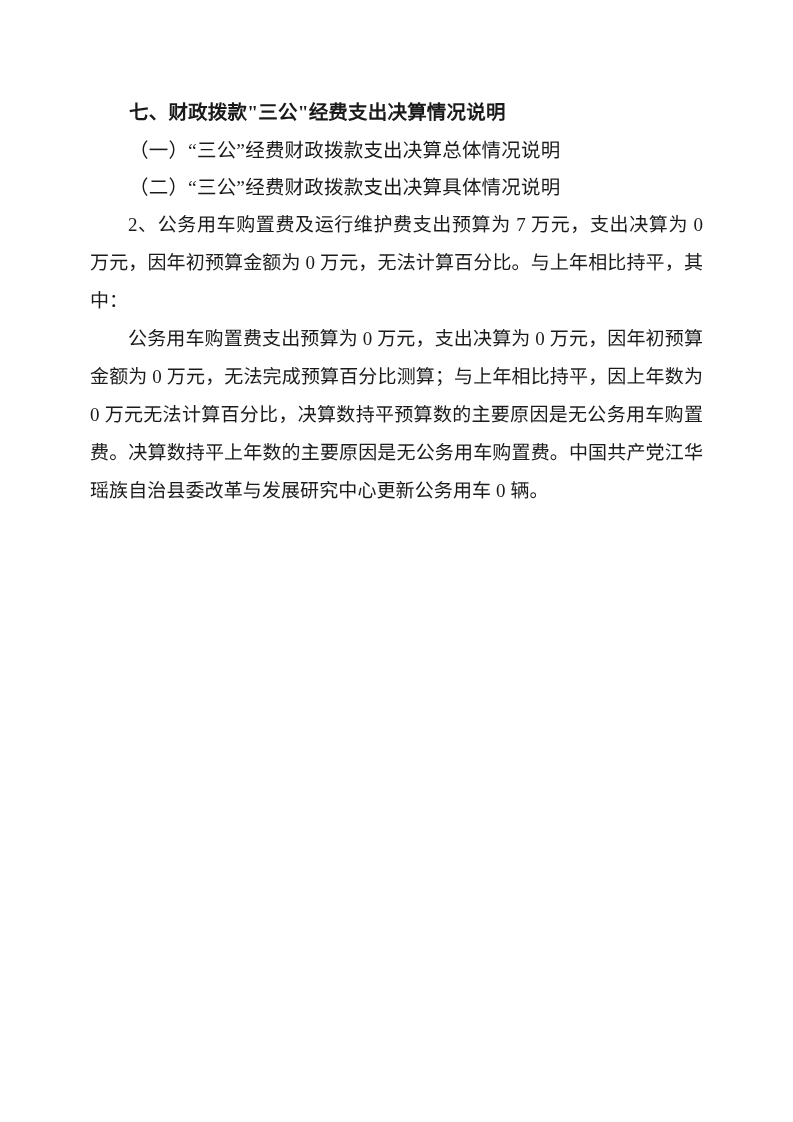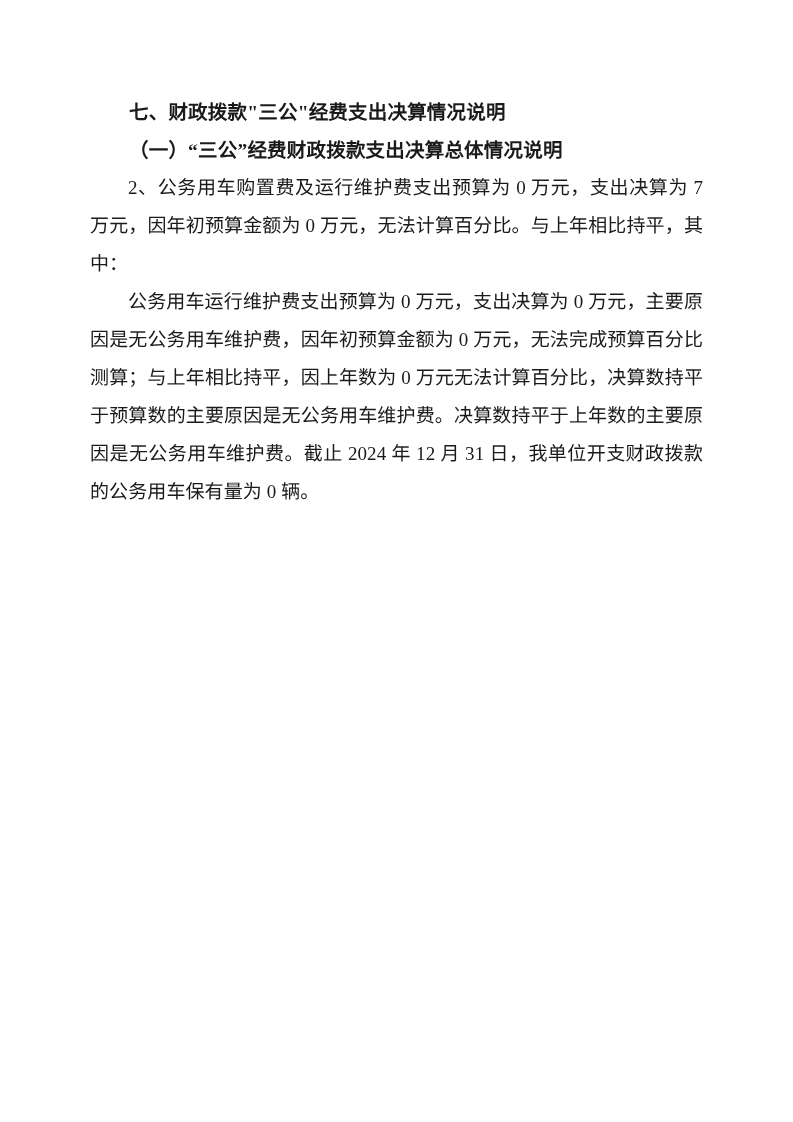--- a/index.html
+++ b/index.html
@@ -28,21 +28,21 @@
   h2.section-heading {
     font-size: 19.5px;
     font-weight: bold;
     line-height: 1.75;
     margin: 0 0 2px 0;
     text-indent: 2em;
     letter-spacing: 0.2px;
   }
   h3.sub-heading {
     font-size: 19.5px;
-    font-weight: bold;
+    font-weight: normal;
     line-height: 1.9;
     margin: 0;
     text-indent: 2em;
     letter-spacing: 0.2px;
   }
   p.para {
     font-size: 19px;
     line-height: 2.0;
     margin: 0;
     text-indent: 2em;
@@ -55,21 +55,22 @@
 <body>
 
 <div class="page">
   <div class="doc-body">
 
     <h2 class="section-heading">七、财政拨款"三公"经费支出决算情况说明</h2>
 
     <h3 class="sub-heading">（一）“三公”经费财政拨款支出决算总体情况说明</h3>
 
 
+    <h3 class="sub-heading">（二）“三公”经费财政拨款支出决算具体情况说明</h3>
 
 
-    <p class="para">2、公务用车购置费及运行维护费支出预算为 0 万元，支出决算为 7 万元，因年初预算金额为 0 万元，无法计算百分比。与上年相比持平，其中：</p>
+    <p class="para">2、公务用车购置费及运行维护费支出预算为 7 万元，支出决算为 0 万元，因年初预算金额为 0 万元，无法计算百分比。与上年相比持平，其中：</p>
 
+    <p class="para">公务用车购置费支出预算为 0 万元，支出决算为 0 万元，因年初预算金额为 0 万元，无法完成预算百分比测算；与上年相比持平，因上年数为 0 万元无法计算百分比，决算数持平预算数的主要原因是无公务用车购置费。决算数持平上年数的主要原因是无公务用车购置费。中国共产党江华瑶族自治县委改革与发展研究中心更新公务用车 0 辆。</p>
 
-    <p class="para">公务用车运行维护费支出预算为 0 万元，支出决算为 0 万元，主要原因是无公务用车维护费，因年初预算金额为 0 万元，无法完成预算百分比测算；与上年相比持平，因上年数为 0 万元无法计算百分比，决算数持平于预算数的主要原因是无公务用车维护费。决算数持平于上年数的主要原因是无公务用车维护费。截止 2024 年 12 月 31 日，我单位开支财政拨款的公务用车保有量为 0 辆。</p>
 
   </div>
 </div>
 
 </body></html>

